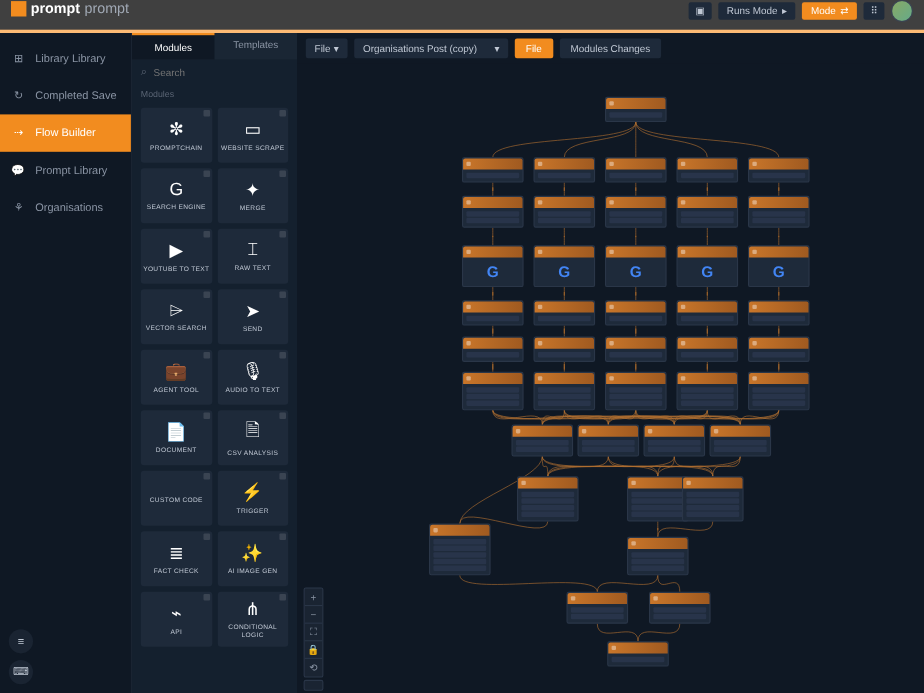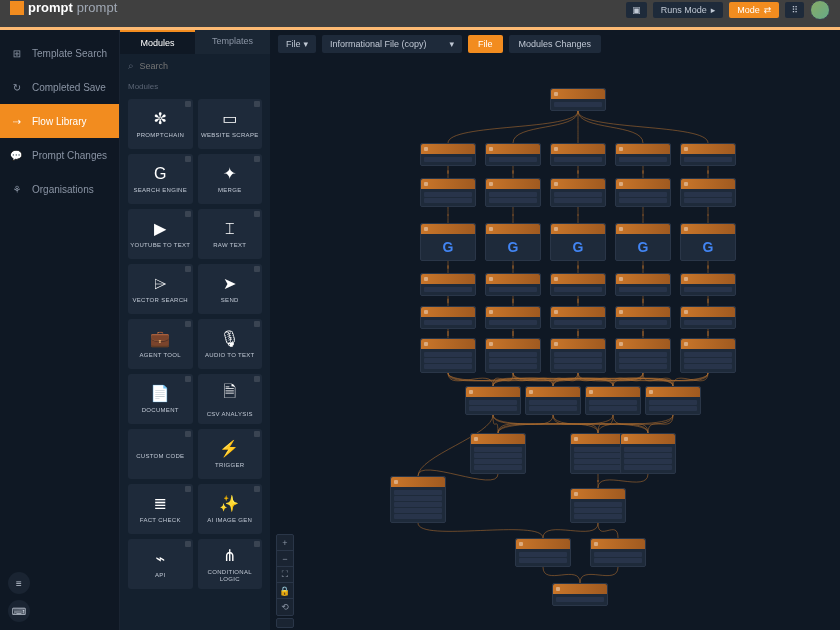--- a/index.html
+++ b/index.html
@@ -95,33 +95,33 @@
       </button>
     <div class="avatar"></div>
   </div>
 </div>
 
 <div class="main">
 
   <div class="sidebar">
     <div class="side-item">
       <span class="side-icon">⊞</span>
-      <span>Template Search</span>
+      <span>Library Library</span>
     </div>
     <div class="side-item">
       <span class="side-icon">↻</span>
       <span>Completed Save</span>
     </div>
     <div class="side-item active">
       <span class="side-icon">⇢</span>
-      <span>Flow Library</span>
+      <span>Flow Builder</span>
     </div>
     <div class="side-item">
       <span class="side-icon">💬</span>
-      <span>Prompt Changes</span>
+      <span>Prompt Library</span>
     </div>
     <div class="side-item">
       <span class="side-icon">⚘</span>
       <span>Organisations</span>
     </div>
     <div class="side-bottom">
       <div class="round-btn">
           <span>≡</span>
         </div>
       <div class="round-btn">
@@ -234,21 +234,21 @@
       </div>
   </div>
 
   <div class="canvas-wrap">
     <div class="canvas-toolbar">
       <button class="ct-drop">
           <span>File</span>
           <span>▾</span>
         </button>
       <button class="ct-drop wide">
-          <span>Informational File (copy)</span>
+          <span>Organisations Post (copy)</span>
           <span>▾</span>
         </button>
       <button class="ct-save">File</button>
       <button class="ct-discard">Modules Changes</button>
     </div>
     <div class="canvas" id="canvas">
       <svg class="edges" id="edges">
           <path d="M 308 53 C 308 73, 178 65, 178 85" class="edge"></path>
           <path d="M 308 53 C 308 73, 243 65, 243 85" class="edge"></path>
           <path d="M 308 53 C 308 73, 308 65, 308 85" class="edge"></path>

